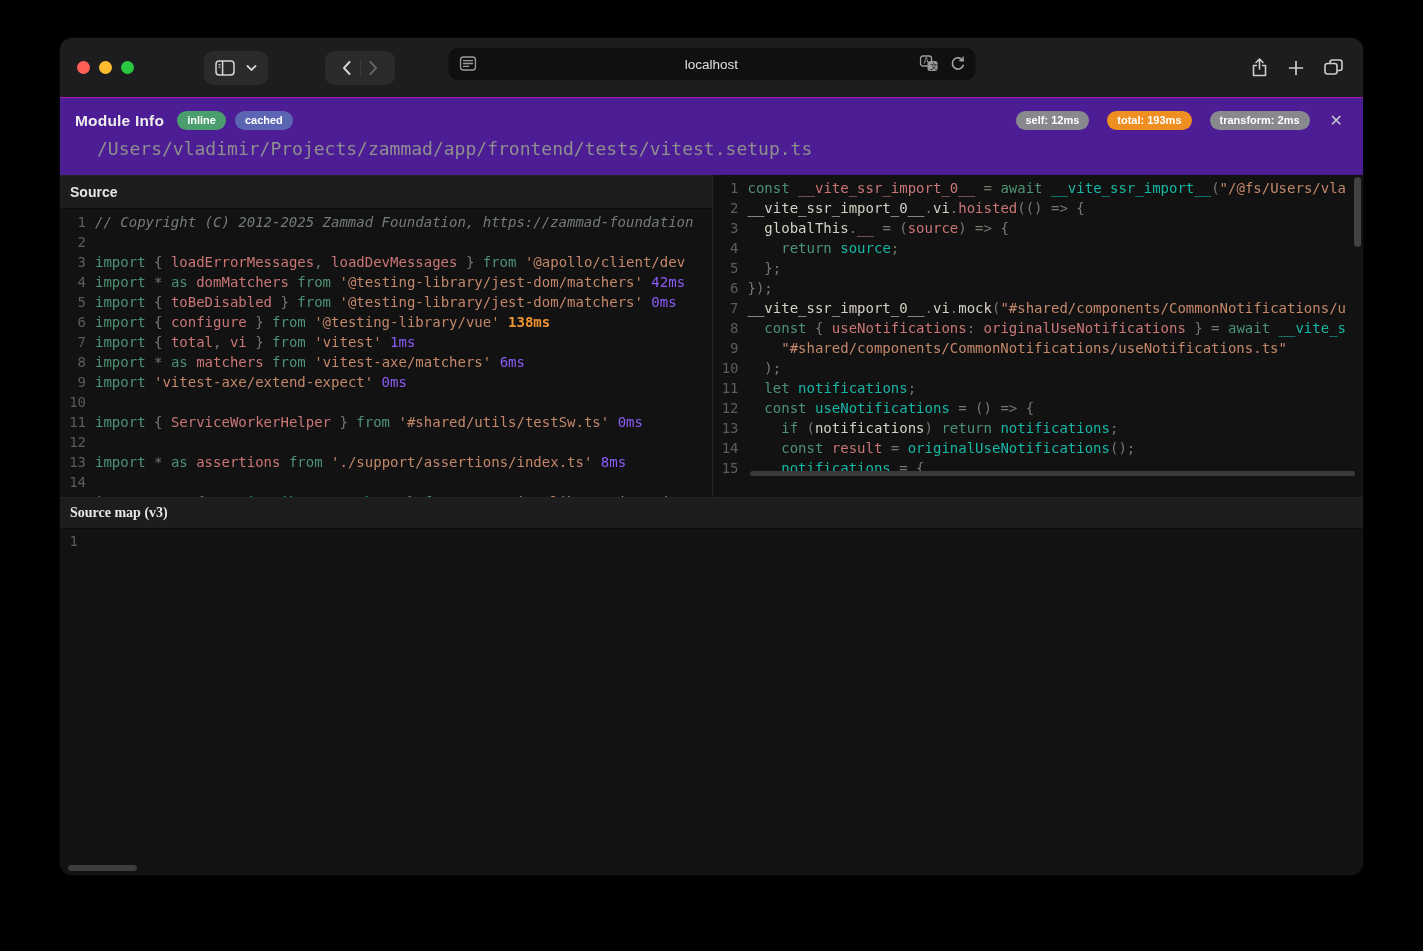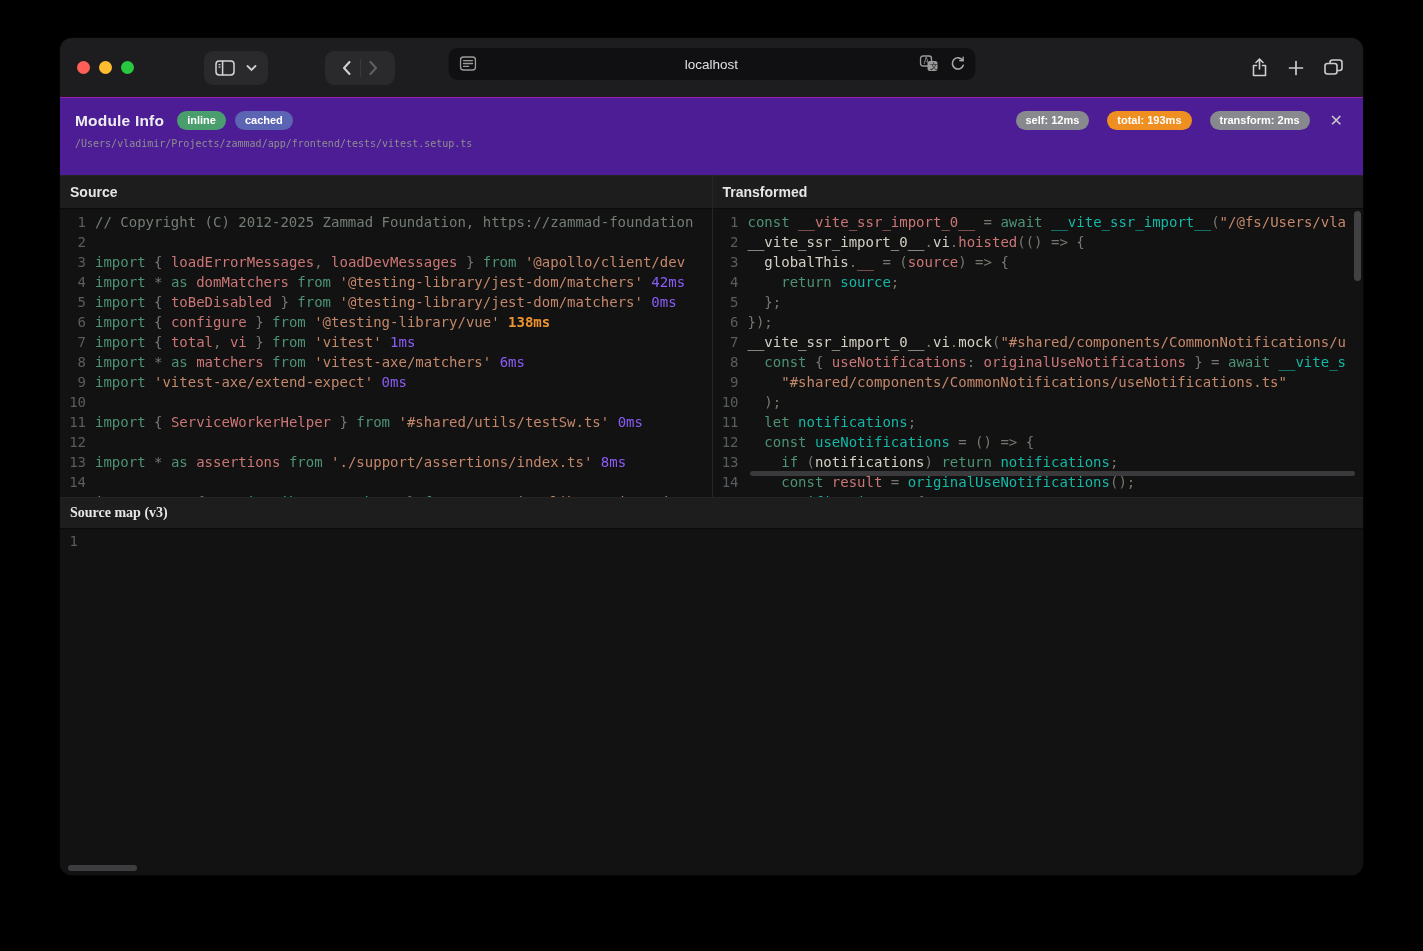--- a/index.html
+++ b/index.html
@@ -36,21 +36,21 @@
   .module-header { flex:none; background:#4c1d95; padding:13px 16px 0 15px; height:77px; }
   .mh-row { display:flex; align-items:center; }
   .mh-title { font-size:15.5px; font-weight:700; color:#ededed; letter-spacing:.2px; }
   .badges { display:flex; gap:9px; margin-left:13px; }
   .pill { font-size:11px; font-weight:700; color:#fff; padding:4px 10px 4px;
           border-radius:10px; line-height:1; white-space:nowrap; }
   .timings { display:flex; gap:18px; margin-left:auto; }
   .close-x { margin-left:20px; margin-right:4px; color:#c9c9c9; font-size:16px;
              line-height:1; cursor:default; }
   .mh-path { margin-top:8px; font-family:"DejaVu Sans Mono", monospace;
-             font-size:10px; color:#8f8f8f; white-space:nowrap; overflow:hidden; }
+             font-size:18px; color:#8f8f8f; white-space:nowrap; overflow:hidden;margin-left:22px; }
 
   
   .split { flex:1; display:flex; min-height:0; }
   .pane { width:50%; display:flex; flex-direction:column; min-width:0; }
   .pane + .pane { border-left:1px solid #262628; }
   .pane-header { height:34px; flex:none; background:#1d1d1d;
                  border-top:1px solid #242424; border-bottom:1px solid #0b0b0b;
                  display:flex; align-items:center; padding:0 10px;
                  font-size:14px; font-weight:700; color:#e6e6e6; }
   .code { flex:1; background:#121212; overflow:hidden; position:relative;
@@ -79,21 +79,21 @@
   .sm-scroll { flex:1; background:#121212; position:relative; }
   .sm-thumb { position:absolute; left:8px; bottom:4px; width:69px; height:6px;
               border-radius:3px; background:#3d3d40; }
 
   svg { display:block; }
 </style>
 <style>.tok-k{color:#4d9375;}
 .tok-v{color:#cb7676;}
 .tok-s{color:#c4876a;}
 .tok-y{color:#14b8a6;}
-.tok-c{color:#737d74;}
+.tok-c{color:#737d74;font-style:italic;}
 .tok-p{color:#777770;}
 .tok-t{color:#d4d0c4;}
 .tok-d{color:#8b5cf6;}
 .tok-o{color:#ee9331;}.tok-o{font-weight:700;}</style></head>
 <body>
 
 <div class="window">
 
   <div class="toolbar">
     <div class="traffic">
@@ -215,21 +215,20 @@
           <div class="cl"><span class="ln">9</span><span class="lc"><span class="tok-k">import</span><span class="tok-t"> </span><span class="tok-s">'vitest-axe/extend-expect'</span><span class="tok-d"> 0ms</span></span></div>
           <div class="cl"><span class="ln">10</span><span class="lc"></span></div>
           <div class="cl"><span class="ln">11</span><span class="lc"><span class="tok-k">import</span><span class="tok-p"> { </span><span class="tok-v">ServiceWorkerHelper</span><span class="tok-p"> } </span><span class="tok-k">from</span><span class="tok-t"> </span><span class="tok-s">'#shared/utils/testSw.ts'</span><span class="tok-d"> 0ms</span></span></div>
           <div class="cl"><span class="ln">12</span><span class="lc"></span></div>
           <div class="cl"><span class="ln">13</span><span class="lc"><span class="tok-k">import</span><span class="tok-t"> </span><span class="tok-p">*</span><span class="tok-k"> as </span><span class="tok-v">assertions</span><span class="tok-t"> </span><span class="tok-k">from</span><span class="tok-t"> </span><span class="tok-s">'./support/assertions/index.ts'</span><span class="tok-d"> 8ms</span></span></div>
           <div class="cl"><span class="ln">14</span><span class="lc"></span></div>
           <div class="cl"><span class="ln">15</span><span class="lc"><span class="tok-k">import</span><span class="tok-t"> </span><span class="tok-t">type</span><span class="tok-p"> { </span><span class="tok-y">TestingLibraryMatchers</span><span class="tok-p"> } </span><span class="tok-k">from</span><span class="tok-t"> </span><span class="tok-s">'@testing-library/jest-dom</span></span></div>
         </div>
     </div>
     <div class="pane">
-      <div class="pane-header">Transformed</div>
       <div class="code">
         <div class="vthumb"></div>
         <div class="hthumb"></div>
       <div class="cl"><span class="ln">1</span><span class="lc"><span class="tok-k">const</span><span class="tok-t"> </span><span class="tok-v">__vite_ssr_import_0__</span><span class="tok-p"> = </span><span class="tok-k">await</span><span class="tok-t"> </span><span class="tok-y">__vite_ssr_import__</span><span class="tok-p">(</span><span class="tok-s">"/@fs/Users/vla</span></span></div>
           <div class="cl"><span class="ln">2</span><span class="lc"><span class="tok-t">__vite_ssr_import_0__</span><span class="tok-p">.</span><span class="tok-t">vi</span><span class="tok-p">.</span><span class="tok-v">hoisted</span><span class="tok-p">(() =&gt; {</span></span></div>
           <div class="cl"><span class="ln">3</span><span class="lc"><span class="tok-t">  globalThis</span><span class="tok-p">.</span><span class="tok-v">__</span><span class="tok-p"> = (</span><span class="tok-v">source</span><span class="tok-p">) =&gt; {</span></span></div>
           <div class="cl"><span class="ln">4</span><span class="lc"><span class="tok-k">    return</span><span class="tok-t"> </span><span class="tok-y">source</span><span class="tok-p">;</span></span></div>
           <div class="cl"><span class="ln">5</span><span class="lc"><span class="tok-p">  };</span></span></div>
           <div class="cl"><span class="ln">6</span><span class="lc"><span class="tok-p">});</span></span></div>
           <div class="cl"><span class="ln">7</span><span class="lc"><span class="tok-t">__vite_ssr_import_0__</span><span class="tok-p">.</span><span class="tok-t">vi</span><span class="tok-p">.</span><span class="tok-t">mock</span><span class="tok-p">(</span><span class="tok-s">"#shared/components/CommonNotifications/u</span></span></div>

